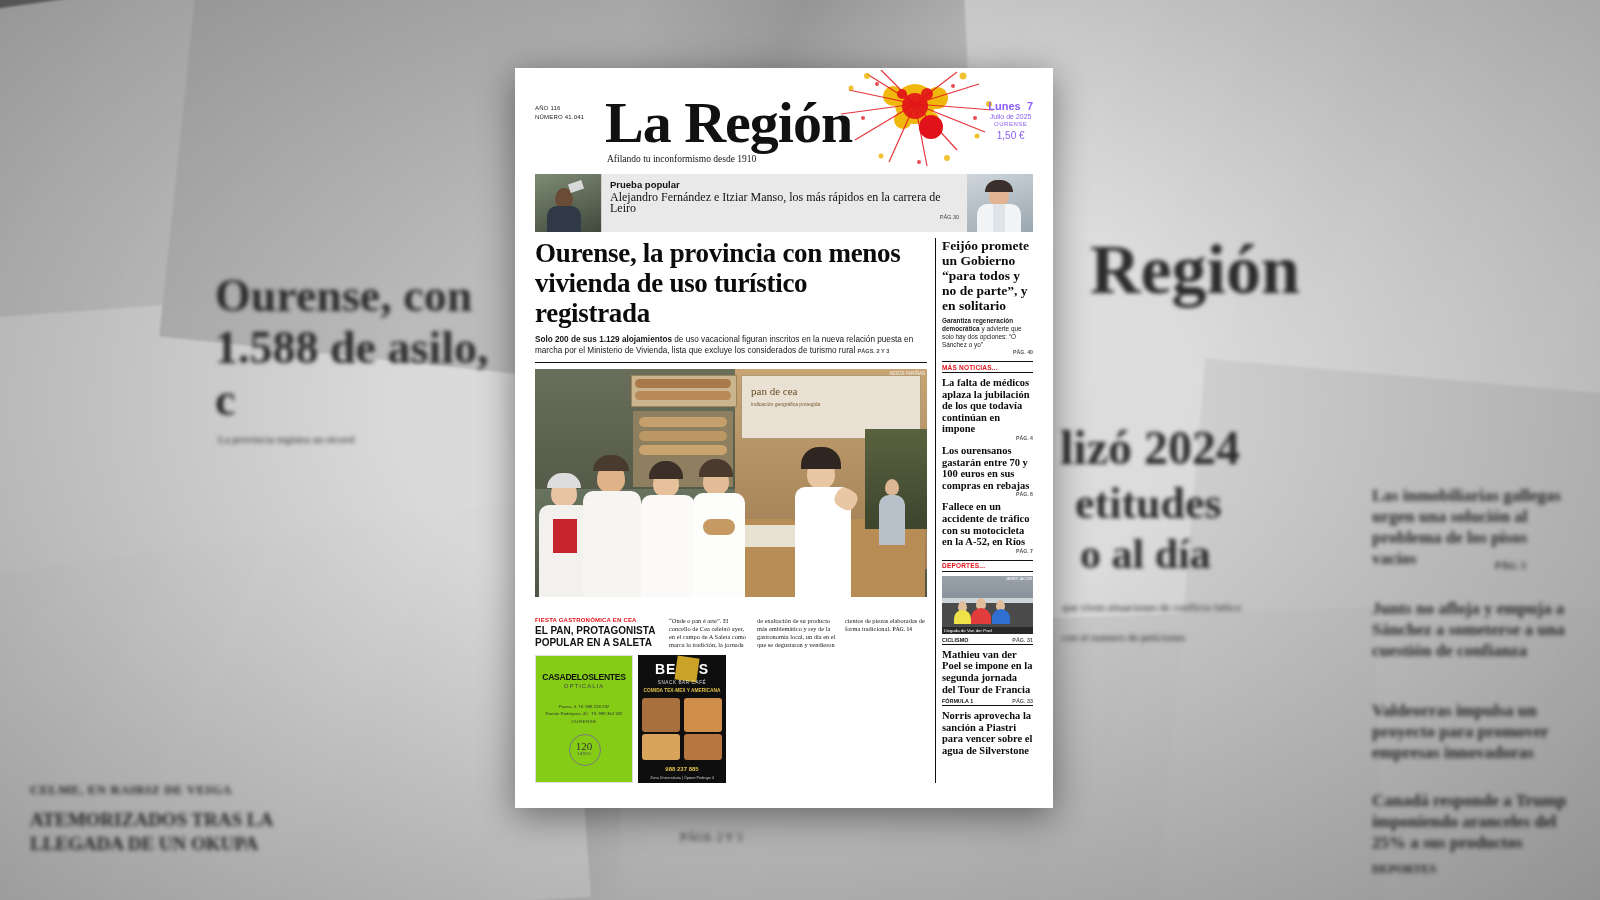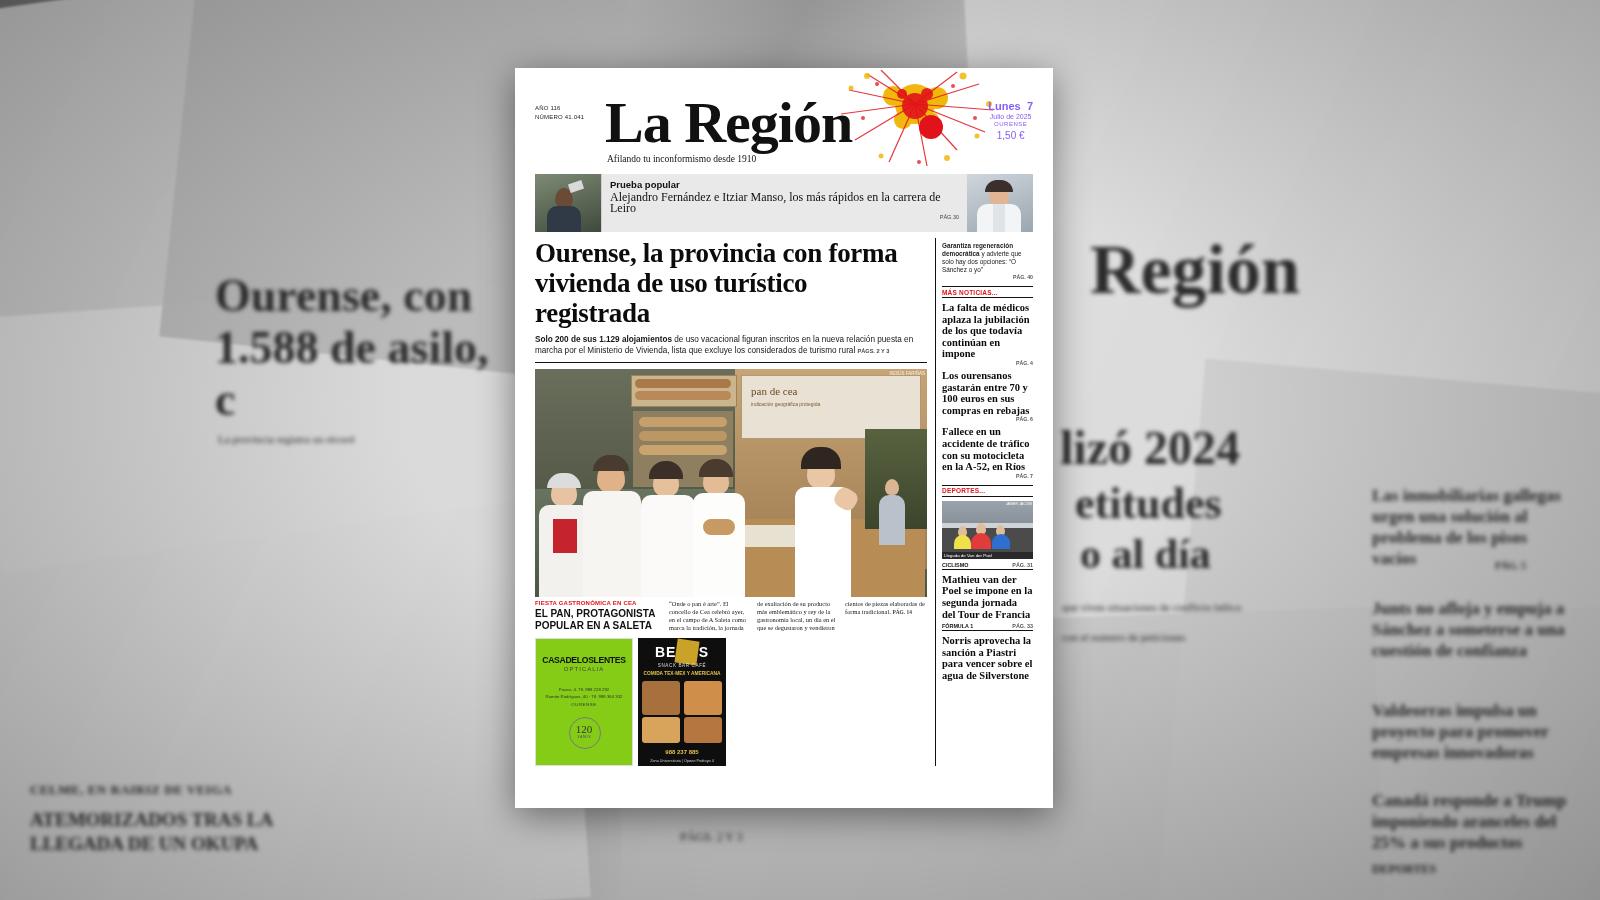--- a/index.html
+++ b/index.html
@@ -64,21 +64,21 @@
   .subdeck{margin-top:7px;font-family:"Liberation Sans",sans-serif;font-size:8.2px;line-height:10.6px;color:#161616;
     border-bottom:1px solid #111;padding-bottom:6px;}
   .subdeck b{font-weight:700;}
   .subdeck .pag{font-weight:700;font-size:5.6px;color:#444;}
 
   
   .mainphoto{position:relative;width:392px;height:228px;margin-top:6px;overflow:hidden;background:#6f7b63;}
   .credit{position:absolute;right:2px;top:2px;font-size:4.5px;color:#fff;font-family:"Liberation Sans",sans-serif;opacity:.85;}
 
   
-  .capwrap{display:flex;margin-top:3px;gap:2px;}
+  .capwrap{display:flex;margin-top:20px;gap:2px;}
   .cap-left{width:132px;}
   .cap-kicker{font-family:"Liberation Sans",sans-serif;font-size:6px;font-weight:700;color:#e2121a;letter-spacing:.2px;}
   .cap-title{font-family:"Liberation Sans",sans-serif;font-size:10px;font-weight:700;line-height:11.5px;color:#111;margin-top:2px;}
   .cap-txt{flex:1;font-family:"Liberation Serif",serif;font-size:6.4px;line-height:8px;color:#1a1a1a;
     column-count:3;column-gap:6px;}
   .cap-pag{font-weight:700;font-size:5.4px;color:#444;}
 
   
   .ads{display:flex;gap:5px;margin-top:6px;height:128px;}
   .ad1{width:196px;position:relative;overflow:hidden;background:#c8c3bd;}
@@ -227,21 +227,21 @@
       <div class="fig" style="left:22px;top:10px;width:20px;height:22px;background:#e3b493;"></div>
       <div style="position:absolute;left:18px;top:6px;width:28px;height:12px;background:#3a2f2a;border-radius:12px 12px 0 0;"></div>
       <div class="torso" style="left:10px;top:30px;width:44px;height:28px;background:#f2f4f6;"></div>
       <div style="position:absolute;left:26px;top:30px;width:12px;height:28px;background:#dfe4e8;"></div>
     </div>
   </div>
 
   <div class="body-grid">
 
     <div class="col-main">
-      <div class="headline">Ourense, la provincia con forma vivienda de uso turístico registrada</div>
+      <div class="headline">Ourense, la provincia con menos vivienda de uso turístico registrada</div>
 
       <div class="subdeck">
         <b>Solo 200 de sus 1.129 alojamientos</b><span> de uso vacacional figuran inscritos en la nueva relación puesta en marcha por el Ministerio de Vivienda, lista que excluye los considerados de turismo rural</span>
         <span class="pag">PÁGS. 2 Y 3</span>
       </div>
 
       <div class="mainphoto">
 
         <div style="position:absolute;inset:0;background:linear-gradient(180deg,#8f9c85 0%,#6f7c66 40%,#4c5544 100%);"></div>
 
@@ -327,20 +327,21 @@
           <div style="position:absolute;left:46px;top:43px;width:38px;height:34px;background:#cf8f4a;border-radius:3px;"></div>
           <div style="position:absolute;left:4px;top:79px;width:38px;height:26px;background:#d8a35a;border-radius:3px;"></div>
           <div style="position:absolute;left:46px;top:79px;width:38px;height:26px;background:#b5763f;border-radius:3px;"></div>
           <div style="position:absolute;left:0;bottom:11px;width:100%;text-align:center;font-family:'Liberation Sans',sans-serif;font-weight:700;font-size:6px;color:#e2c14a;">988 237 885</div>
           <div style="position:absolute;left:0;bottom:3px;width:100%;text-align:center;font-family:'Liberation Sans',sans-serif;font-size:3.8px;color:#ccc;">Zona Universitaria | Ориол Pedrayo 4</div>
         </div>
       </div>
     </div>
 
     <div class="col-side">
+      <div class="side-head">Feijóo promete un Gobierno “para todos y no de parte”, y en solitario</div>
       <div class="side-sub">
         <b>Garantiza regeneración democrática</b><span> y advierte que solo hay dos opciones: “O Sánchez o yo”</span>
       </div>
       <div class="side-pag">PÁG. 40</div>
 
       <div class="sec-label">MÁS NOTICIAS...</div>
 
       <div class="side-item">
         <h4>La falta de médicos aplaza la jubilación de los que todavía continúan en impone</h4>
         <div class="side-pag">PÁG. 4</div>

